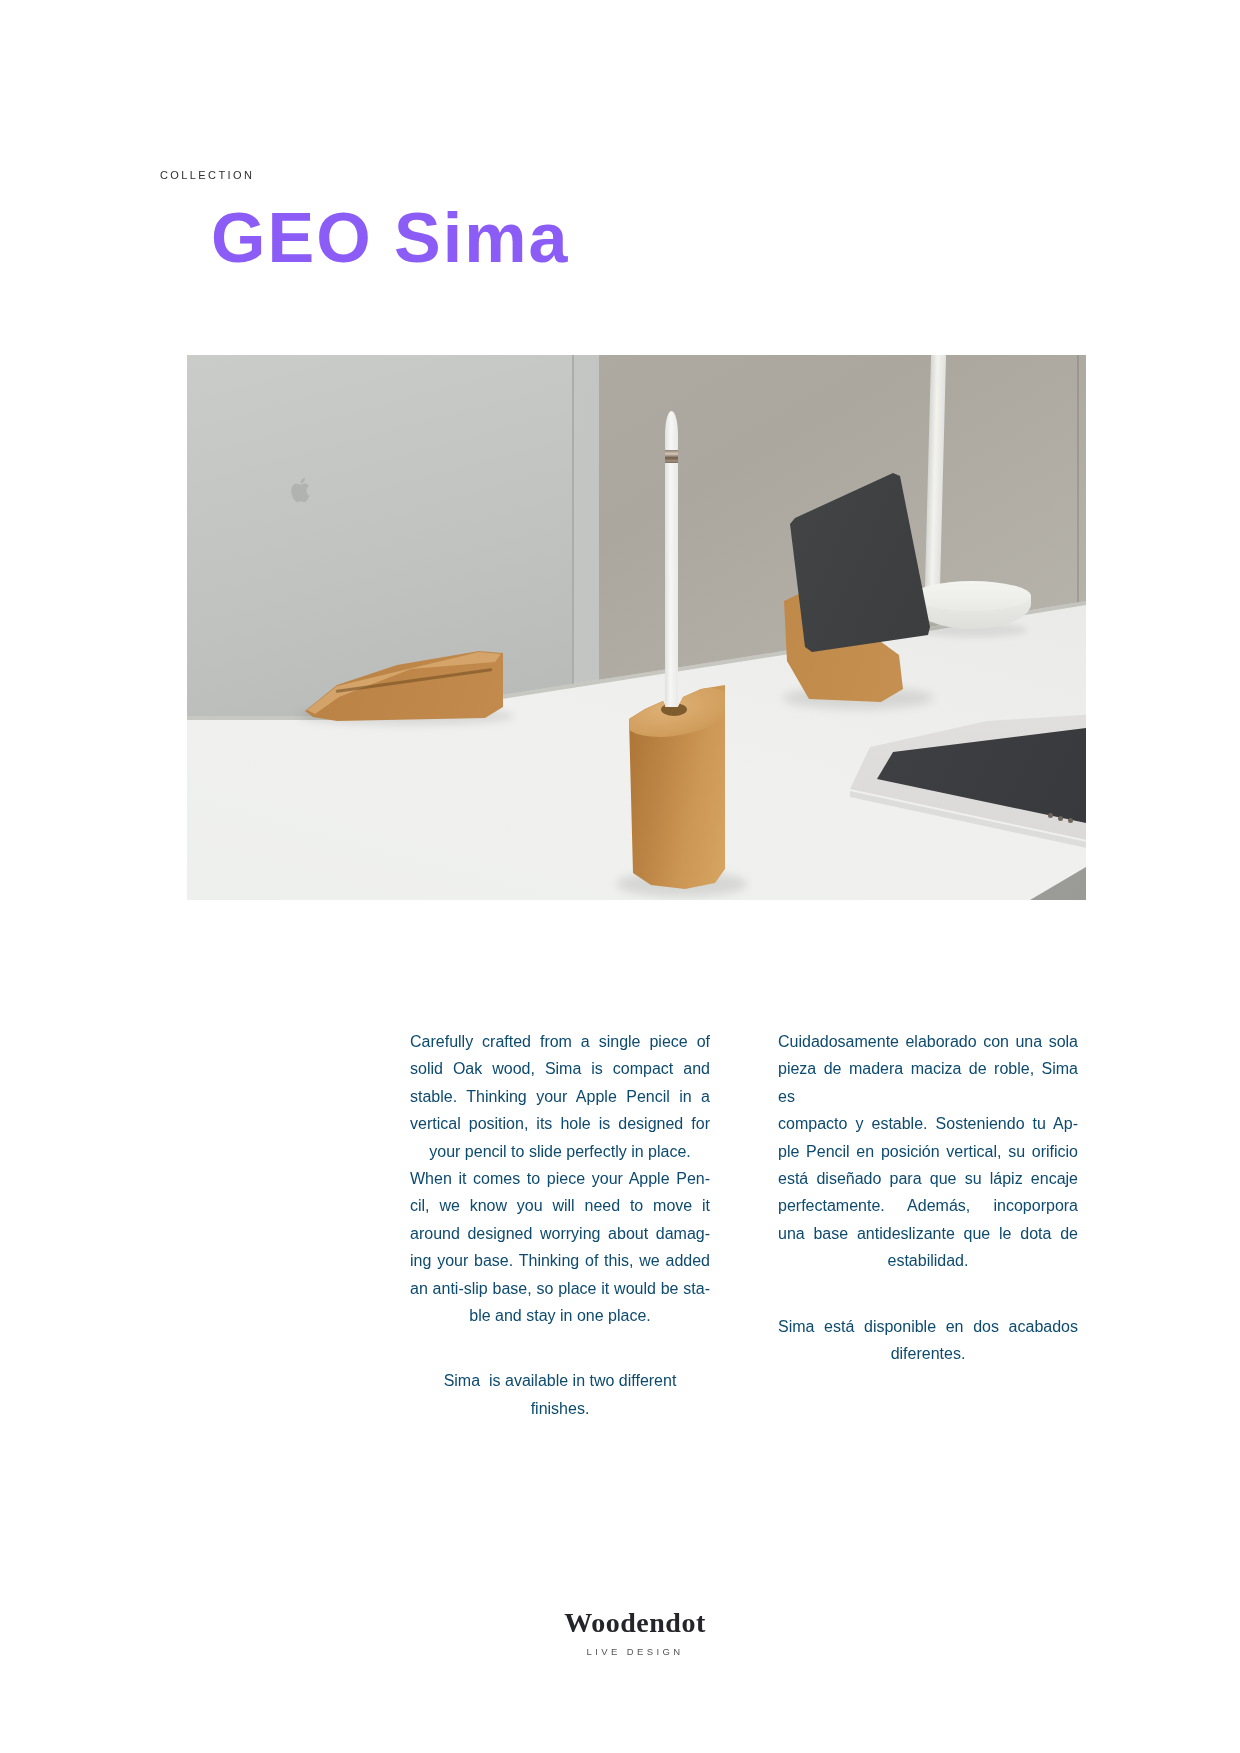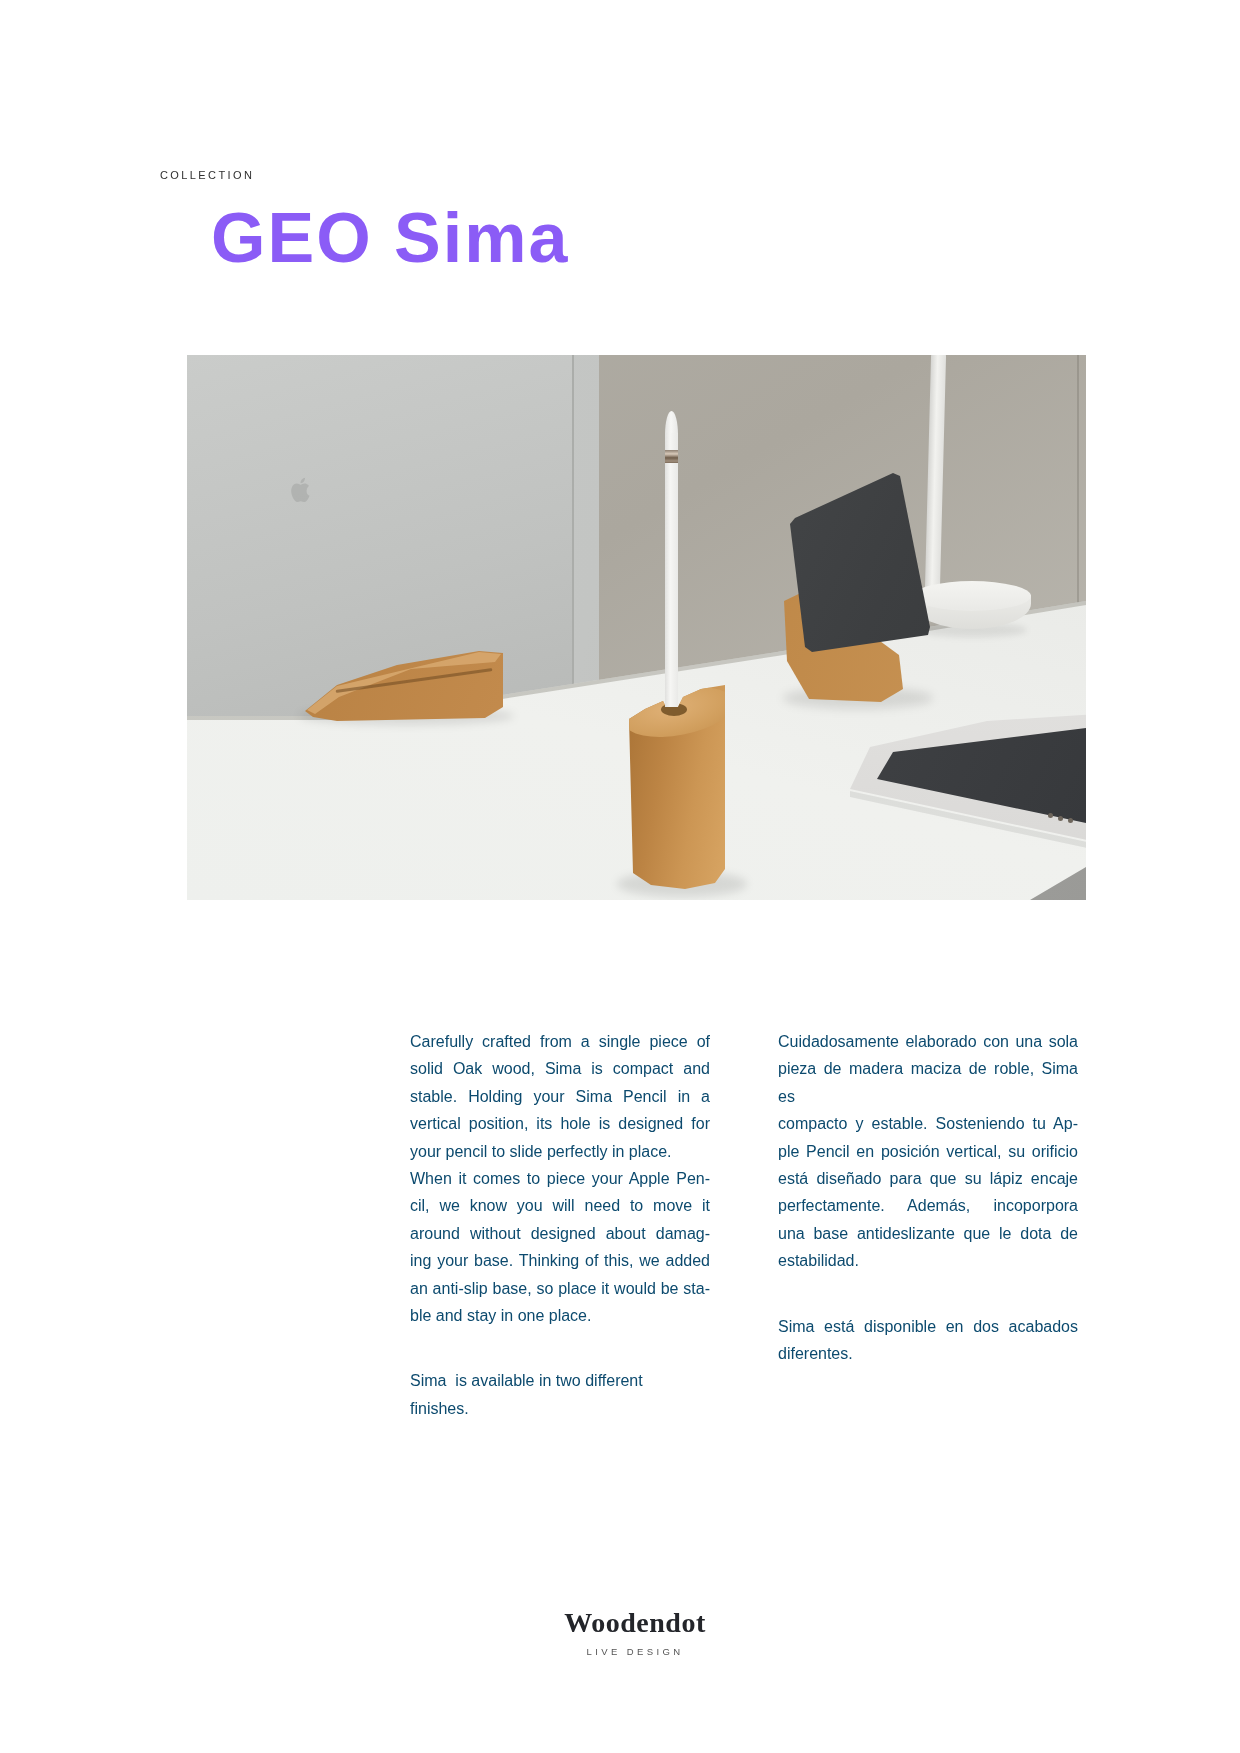--- a/index.html
+++ b/index.html
@@ -72,21 +72,21 @@
   .d1{left:861px;top:458px;} .d2{left:871px;top:461px;} .d3{left:881px;top:463px;}
   .desk-corner{inset:0;background:linear-gradient(120deg,#b2b2af,#9a9a97);
      clip-path:polygon(843px 545px,899px 512px,899px 545px);}
 
   
   .col{width:300px;font-size:16px;line-height:27.4px;color:#0c4a6e;}
   .col-en{left:410px;top:1028px;}
   .col-es{left:778px;top:1028px;}
   .para{margin:0 0 38px 0;}
   .para:last-child{margin-bottom:0;}
-  .tline{white-space:pre-wrap;text-align:left;}
+  .tline{white-space:pre-wrap;text-align:center;}
   .tline.just{text-align:justify;text-align-last:justify;text-justify:inter-word;}
 
   
   .footer{left:435px;top:1607px;width:400px;text-align:center;}
   .logo{font-family:"Liberation Serif",serif;font-weight:700;font-size:28px;
         letter-spacing:.5px;color:#23252a;}
   .tagline{margin-top:7px;font-size:9.5px;letter-spacing:3.4px;color:#555;}
 </style>
 </head>
 <body>
@@ -132,26 +132,26 @@
     <div class="ph ipad-dot d1"></div>
     <div class="ph ipad-dot d2"></div>
     <div class="ph ipad-dot d3"></div>
     <div class="ph desk-corner"></div>
   </div>
 
   <div class="abs col col-en">
       <div class="para">
         <div class="tline just">Carefully crafted from a single piece of</div>
         <div class="tline just">solid Oak wood, Sima is compact and</div>
-        <div class="tline just">stable. Holding your Sima Pencil in a</div>
+        <div class="tline just">stable. Thinking your Apple Pencil in a</div>
         <div class="tline just">vertical position, its hole is designed for</div>
         <div class="tline">your pencil to slide perfectly in place.</div>
         <div class="tline just">When it comes to piece your Apple Pen-</div>
         <div class="tline just">cil, we know you will need to move it</div>
-        <div class="tline just">around without designed about damag-</div>
+        <div class="tline just">around designed worrying about damag-</div>
         <div class="tline just">ing your base. Thinking of this, we added</div>
         <div class="tline just">an anti-slip base, so place it would be sta-</div>
         <div class="tline">ble and stay in one place.</div>
       </div>
       <div class="para">
         <div class="tline">Sima  is available in two different</div>
         <div class="tline">finishes.</div>
       </div>
     </div>
   <div class="abs footer">

